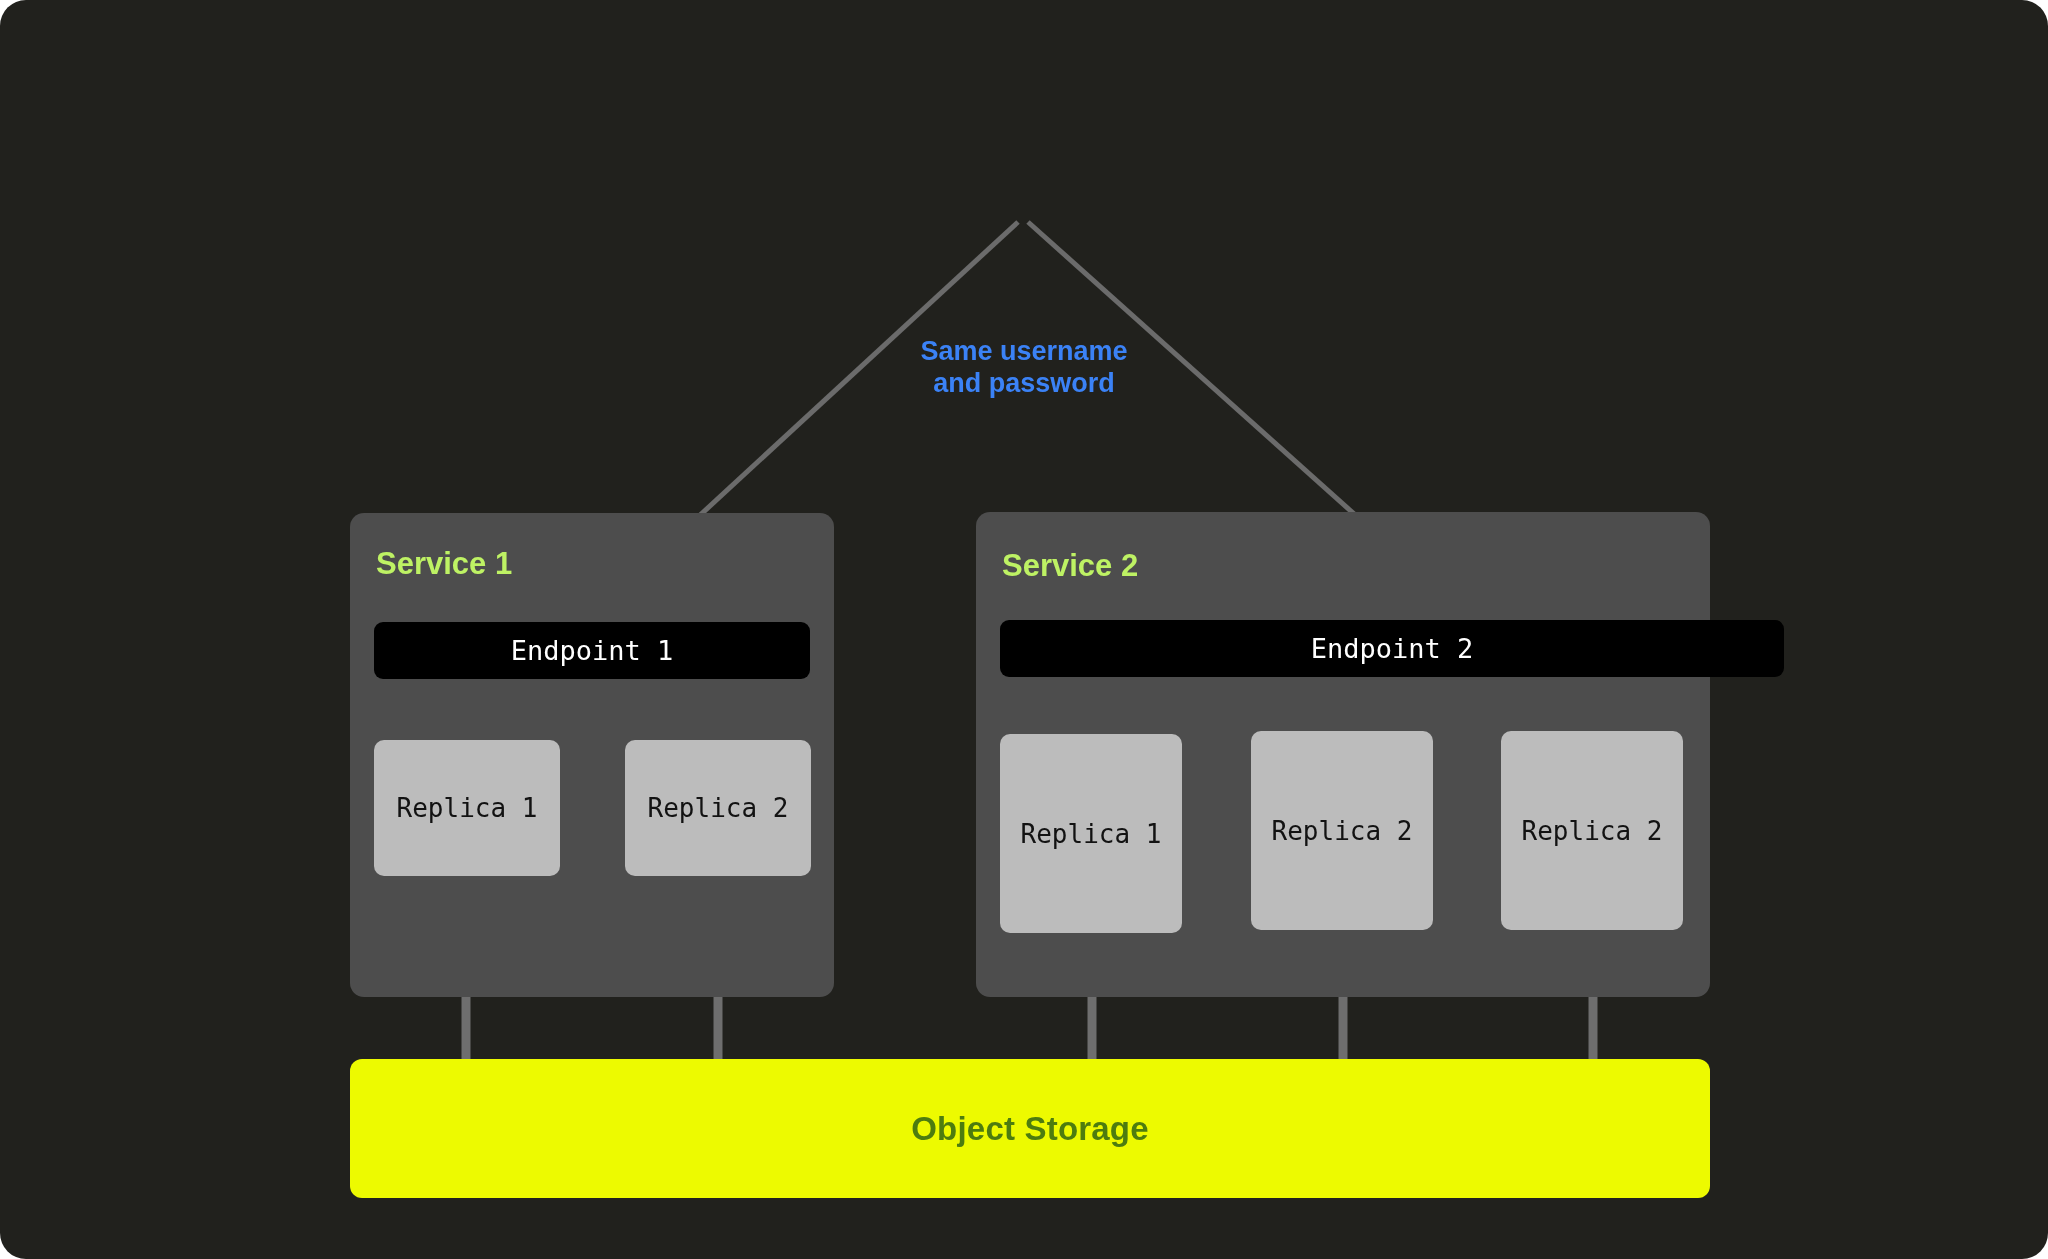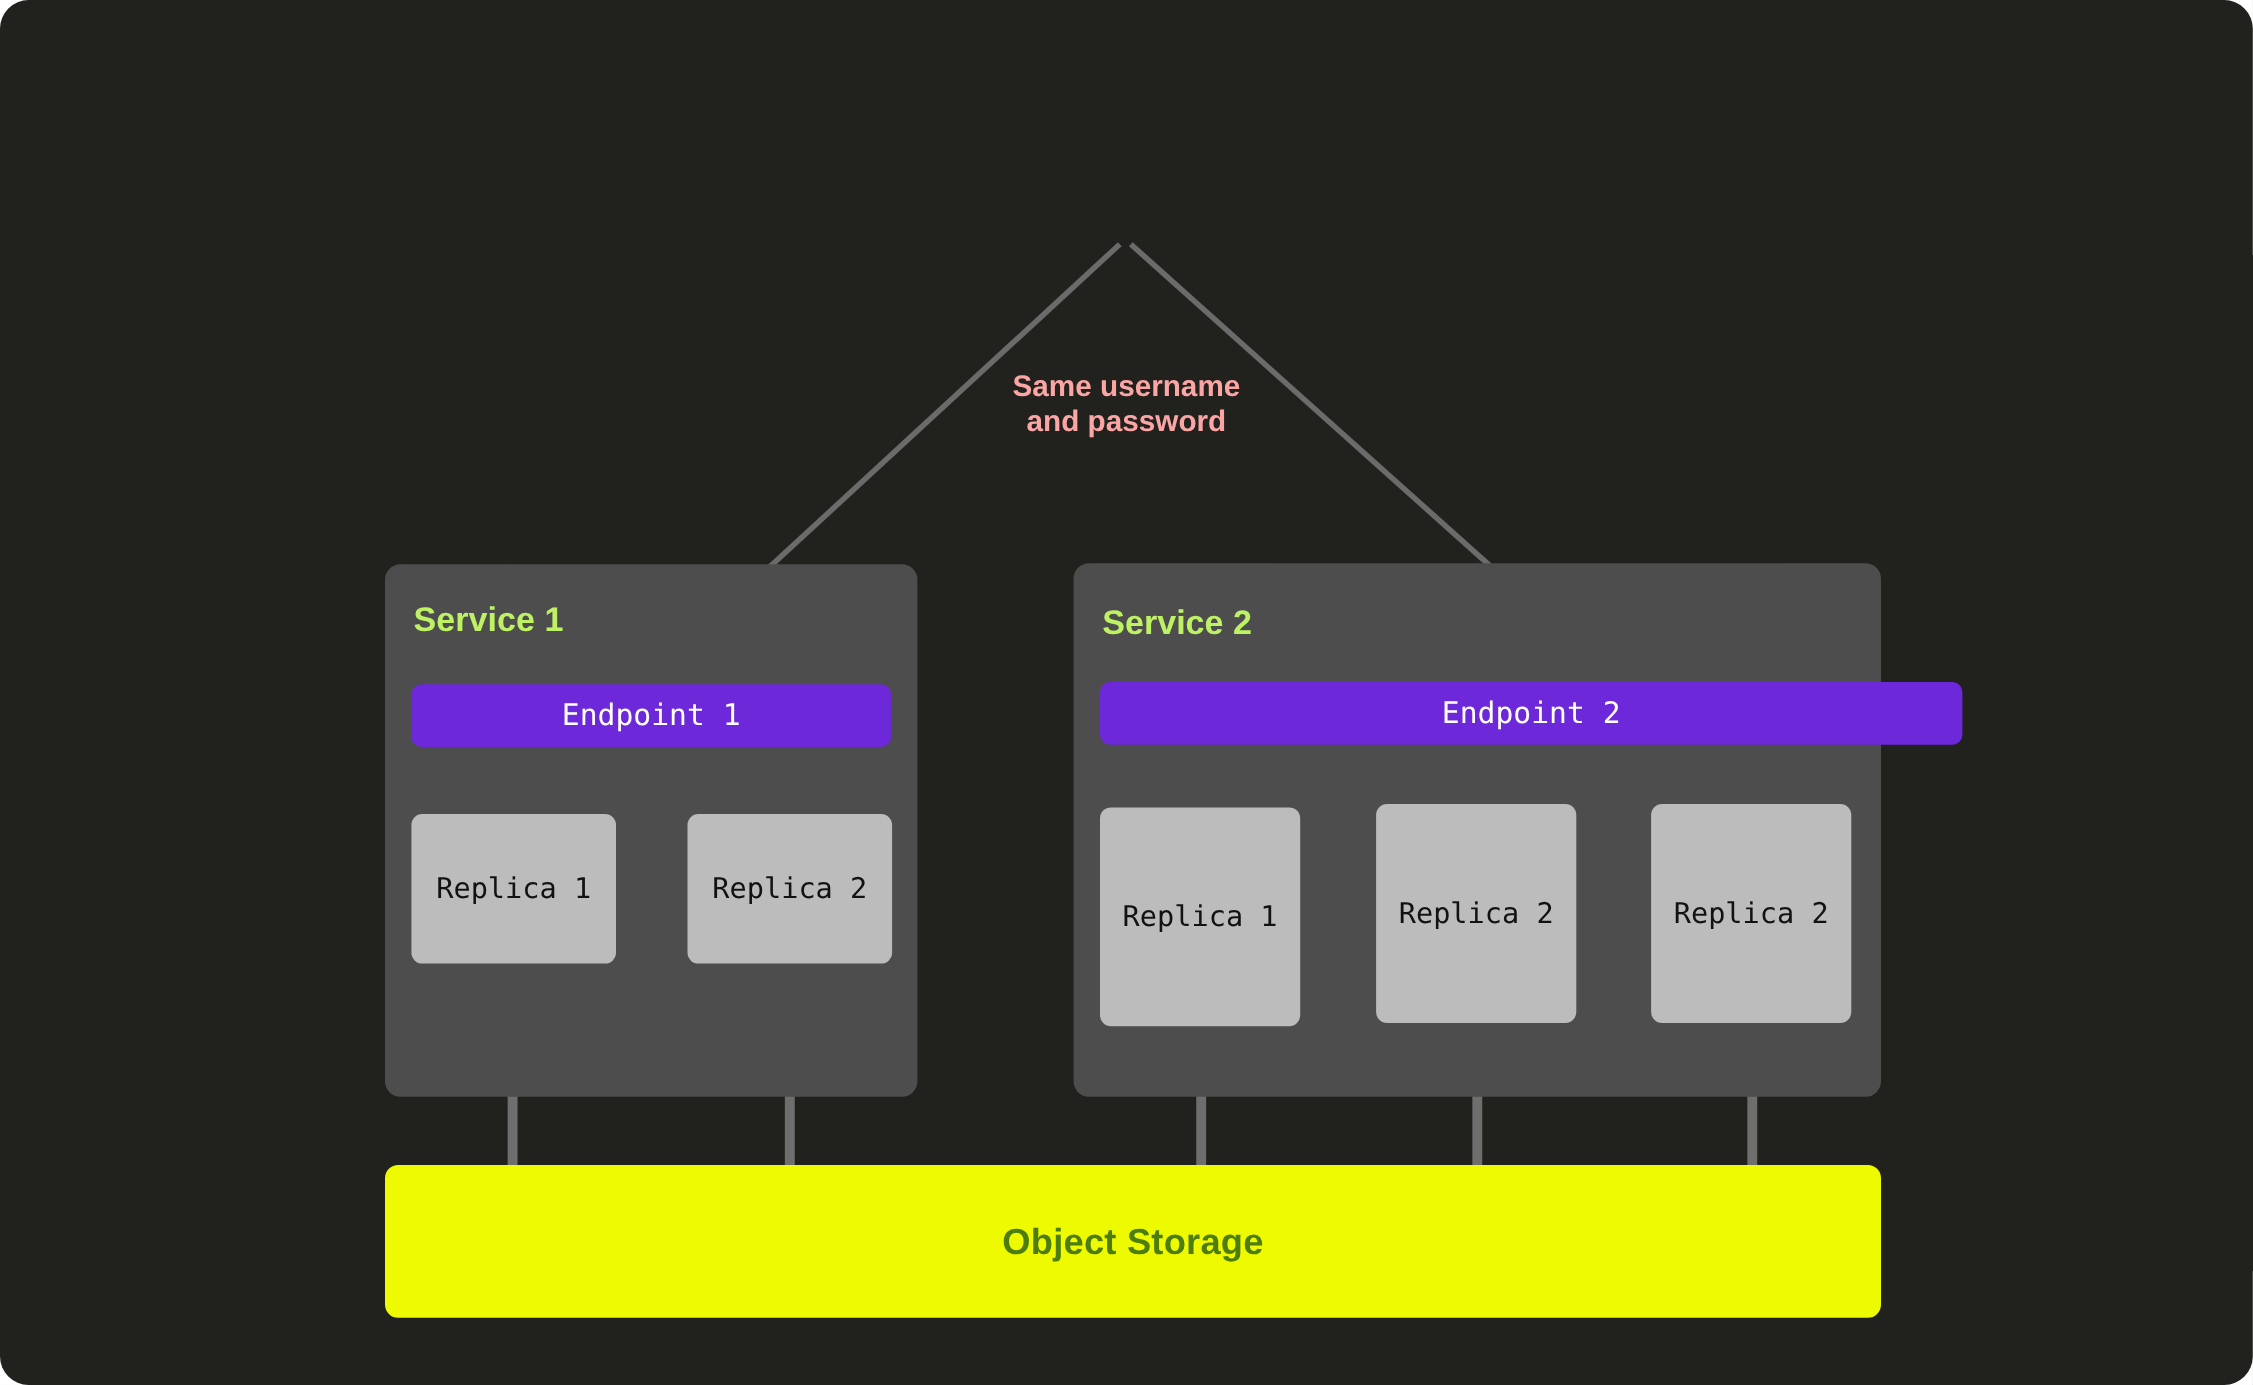--- a/index.html
+++ b/index.html
@@ -55,21 +55,21 @@
     letter-spacing: .2px;
   }
 
   
   #edge-label {
     position: absolute;
     left: 824px;
     top: 336px;
     width: 400px;
     text-align: center;
-    color: #fca5a5;
+    color: #3b82f6;
     font-size: 27px;
     font-weight: bold;
     line-height: 1.18;
   }
 
   
   .service {
     position: absolute;
     background: #4d4d4d;
     border-radius: 14px;
@@ -83,21 +83,21 @@
     color: #bef264;
     font-size: 31px;
     font-weight: bold;
   }
   #service-1 .service-title { top: 33px; }
   #service-2 .service-title { top: 36px; }
 
   
   .endpoint {
     position: absolute;
-    background: #6d28d9;
+    background: #000000;
     border-radius: 9px;
     color: #ffffff;
     font-family: "DejaVu Sans Mono", "Liberation Mono", monospace;
     font-size: 27px;
     display: flex;
     align-items: center;
     justify-content: center;
   }
   #endpoint-1 { left: 24px; top: 109px; width: 436px; height: 57px; }
   #endpoint-2 { left: 24px; top: 108px; width: 784px; height: 57px; }

